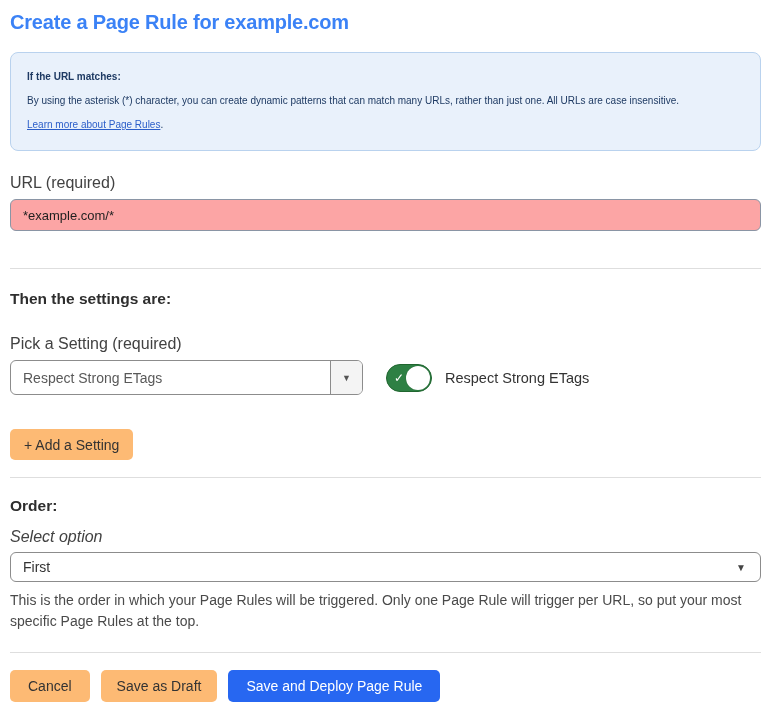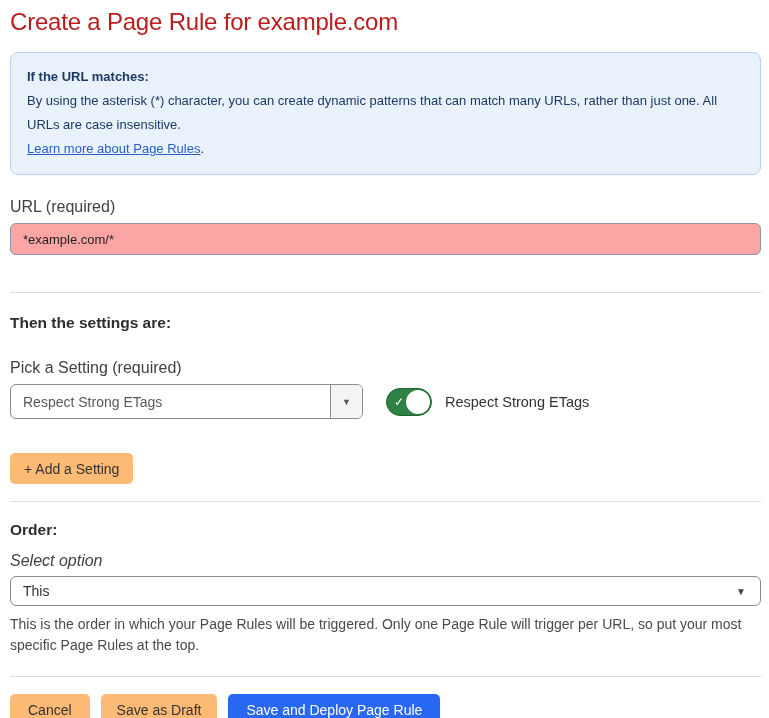--- a/index.html
+++ b/index.html
@@ -9,34 +9,34 @@
     height: 718px;
     background: #ffffff;
     font-family: "Liberation Sans", sans-serif;
     color: #333;
     overflow: hidden;
   }
   .page { padding: 0 8px 0 10px; }
 
   .page-title {
     margin: 10px 0 0 0;
-    font-size: 24px;
-    font-weight: 400;
-    color: #b91c1c;
+    font-size: 20px;
+    font-weight: 700;
+    color: #3b82f6;
     letter-spacing: -0.2px;
     line-height: 24px;
   }
 
   .info-box {
     margin-top: 18px;
     background: #e9f1fb;
     border: 1px solid #b9d2ee;
     border-radius: 8px;
     padding: 12px 16px 13px 16px;
-    font-size: 13px;
+    font-size: 10px;
     line-height: 24px;
     color: #1e3a63;
   }
   .info-box .info-heading { font-weight: 700; margin: 0; }
   .info-box p { margin: 0; }
   .info-link {
     color: #2b5ec9;
     text-decoration: underline;
     cursor: pointer;
   }
@@ -251,21 +251,21 @@
 
   <button class="btn btn-gray add-setting-btn">+ Add a Setting</button>
 
   <hr class="divider divider-2">
 
   <h2 class="section-heading order-heading">Order:</h2>
 
   <div class="field-label order-label">Select option</div>
 
   <div class="order-select">
-    <span class="select-value">This</span>
+    <span class="select-value">First</span>
     <span class="select-chevron">▼</span>
   </div>
 
   <p class="help-text">This is the order in which your Page Rules will be triggered. Only one Page Rule will trigger per URL, so put your most specific Page Rules at the top.</p>
 
   <hr class="divider divider-3">
 
   <div class="footer-actions">
     <button class="btn btn-gray cancel-btn">Cancel</button>
     <button class="btn btn-gray save-draft-btn">Save as Draft</button>

